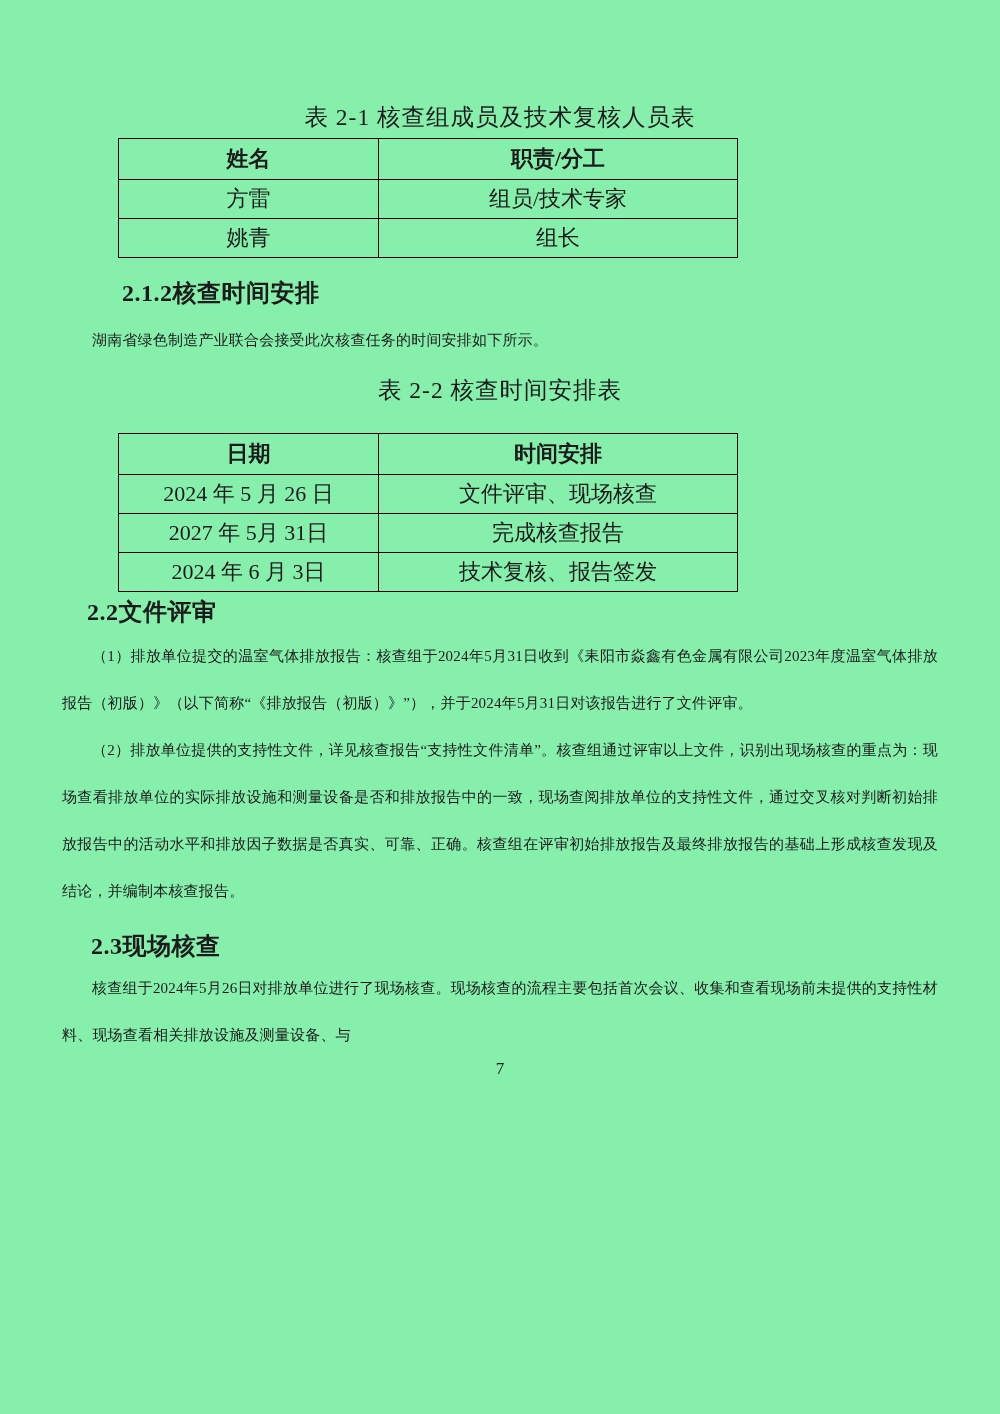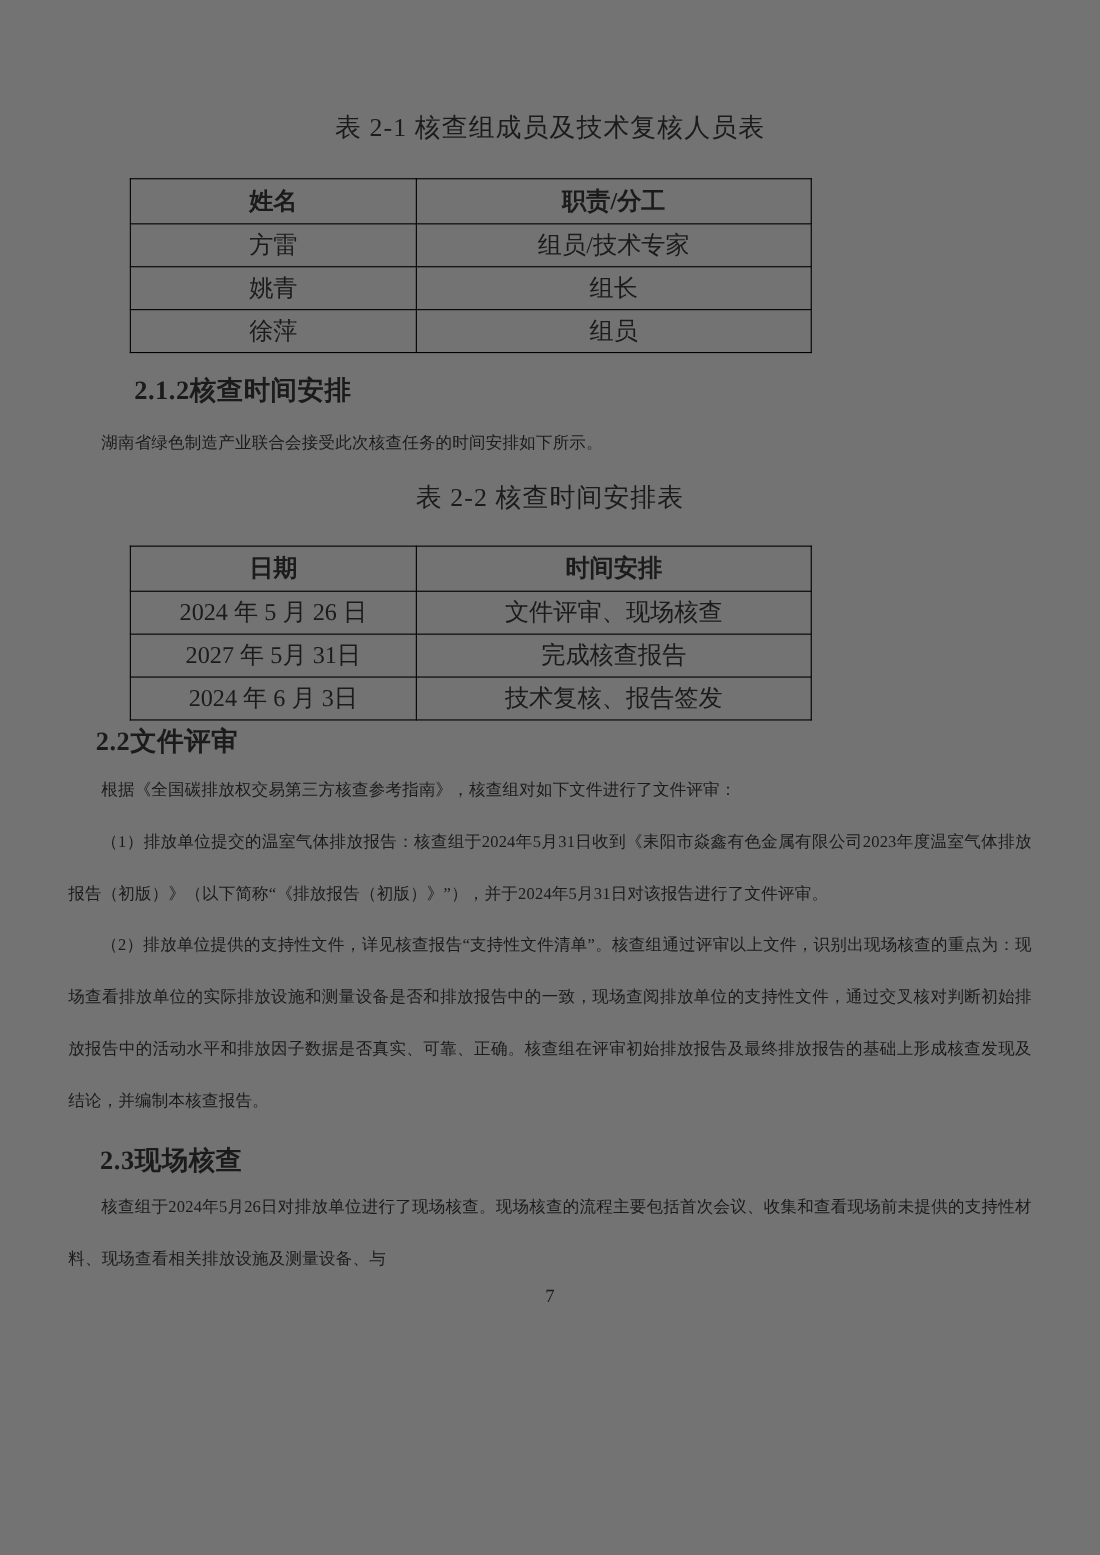--- a/index.html
+++ b/index.html
@@ -1,21 +1,21 @@
 <!DOCTYPE html>
 <html><head>
 <meta charset="utf-8">
 <style>
   html, body { margin: 0; padding: 0; background: #e8e8e8; }
   .page {
     position: relative;
     width: 1000px;
     height: 1414px;
     margin: 0 auto;
-    background: #737373;
+    background: #86efac;
     font-family: "Liberation Serif", "DejaVu Serif", serif;
     color: #1b1b1b;
     overflow: hidden;
   }
   .content {
     position: absolute;
     left: 62px;
     top: 0;
     width: 876px;
   }
@@ -26,21 +26,21 @@
     letter-spacing: 1px;
   }
   .caption-1 { margin-top: 102px; }
   .caption-2 { margin-top: 11px; }
   table.doc-table {
     border-collapse: collapse;
     width: 620px;
     margin-left: 56px;
     table-layout: fixed;
   }
-  .t1 { margin-top: 30px; }
+  .t1 { margin-top: 6px; }
   .t2 { margin-top: 28px; }
   table.doc-table td, table.doc-table th {
     border: 1.5px solid #000;
     text-align: center;
     vertical-align: middle;
     font-size: 22px;
     padding: 0 4px;
   }
   table.doc-table th {
     font-weight: bold;
@@ -97,24 +97,20 @@
         <th>职责/分工</th>
       </tr>
       <tr>
         <td>方雷</td>
         <td>组员/技术专家</td>
       </tr>
       <tr>
         <td>姚青</td>
         <td>组长</td>
       </tr>
-      <tr>
-        <td>徐萍</td>
-        <td>组员</td>
-      </tr>
     </tbody>
       </table>
 
     <div class="section-heading h-212">2.1.2核查时间安排</div>
 
     <div class="body-text para-intro">
       <p>湖南省绿色制造产业联合会接受此次核查任务的时间安排如下所示。</p>
     </div>
 
     <div class="table-caption caption-2">表 2-2 核查时间安排表</div>
@@ -140,21 +136,20 @@
       <tr>
         <td>2024 年 6 月 3日</td>
         <td>技术复核、报告签发</td>
       </tr>
     </tbody>
       </table>
 
     <div class="section-heading h-22">2.2文件评审</div>
 
     <div class="body-text body-block">
-      <p>根据《全国碳排放权交易第三方核查参考指南》，核查组对如下文件进行了文件评审：</p>
       <p>（1）排放单位提交的温室气体排放报告：核查组于2024年5月31日收到《耒阳市焱鑫有色金属有限公司2023年度温室气体排放报告（初版）》（以下简称“《排放报告（初版）》”），并于2024年5月31日对该报告进行了文件评审。</p>
       <p>（2）排放单位提供的支持性文件，详见核查报告“支持性文件清单”。核查组通过评审以上文件，识别出现场核查的重点为：现场查看排放单位的实际排放设施和测量设备是否和排放报告中的一致，现场查阅排放单位的支持性文件，通过交叉核对判断初始排放报告中的活动水平和排放因子数据是否真实、可靠、正确。核查组在评审初始排放报告及最终排放报告的基础上形成核查发现及结论，并编制本核查报告。</p>
     </div>
 
     <div class="section-heading h-23">2.3现场核查</div>
 
     <div class="body-text para-23">
       <p>核查组于2024年5月26日对排放单位进行了现场核查。现场核查的流程主要包括首次会议、收集和查看现场前未提供的支持性材料、现场查看相关排放设施及测量设备、与</p>
     </div>
 

